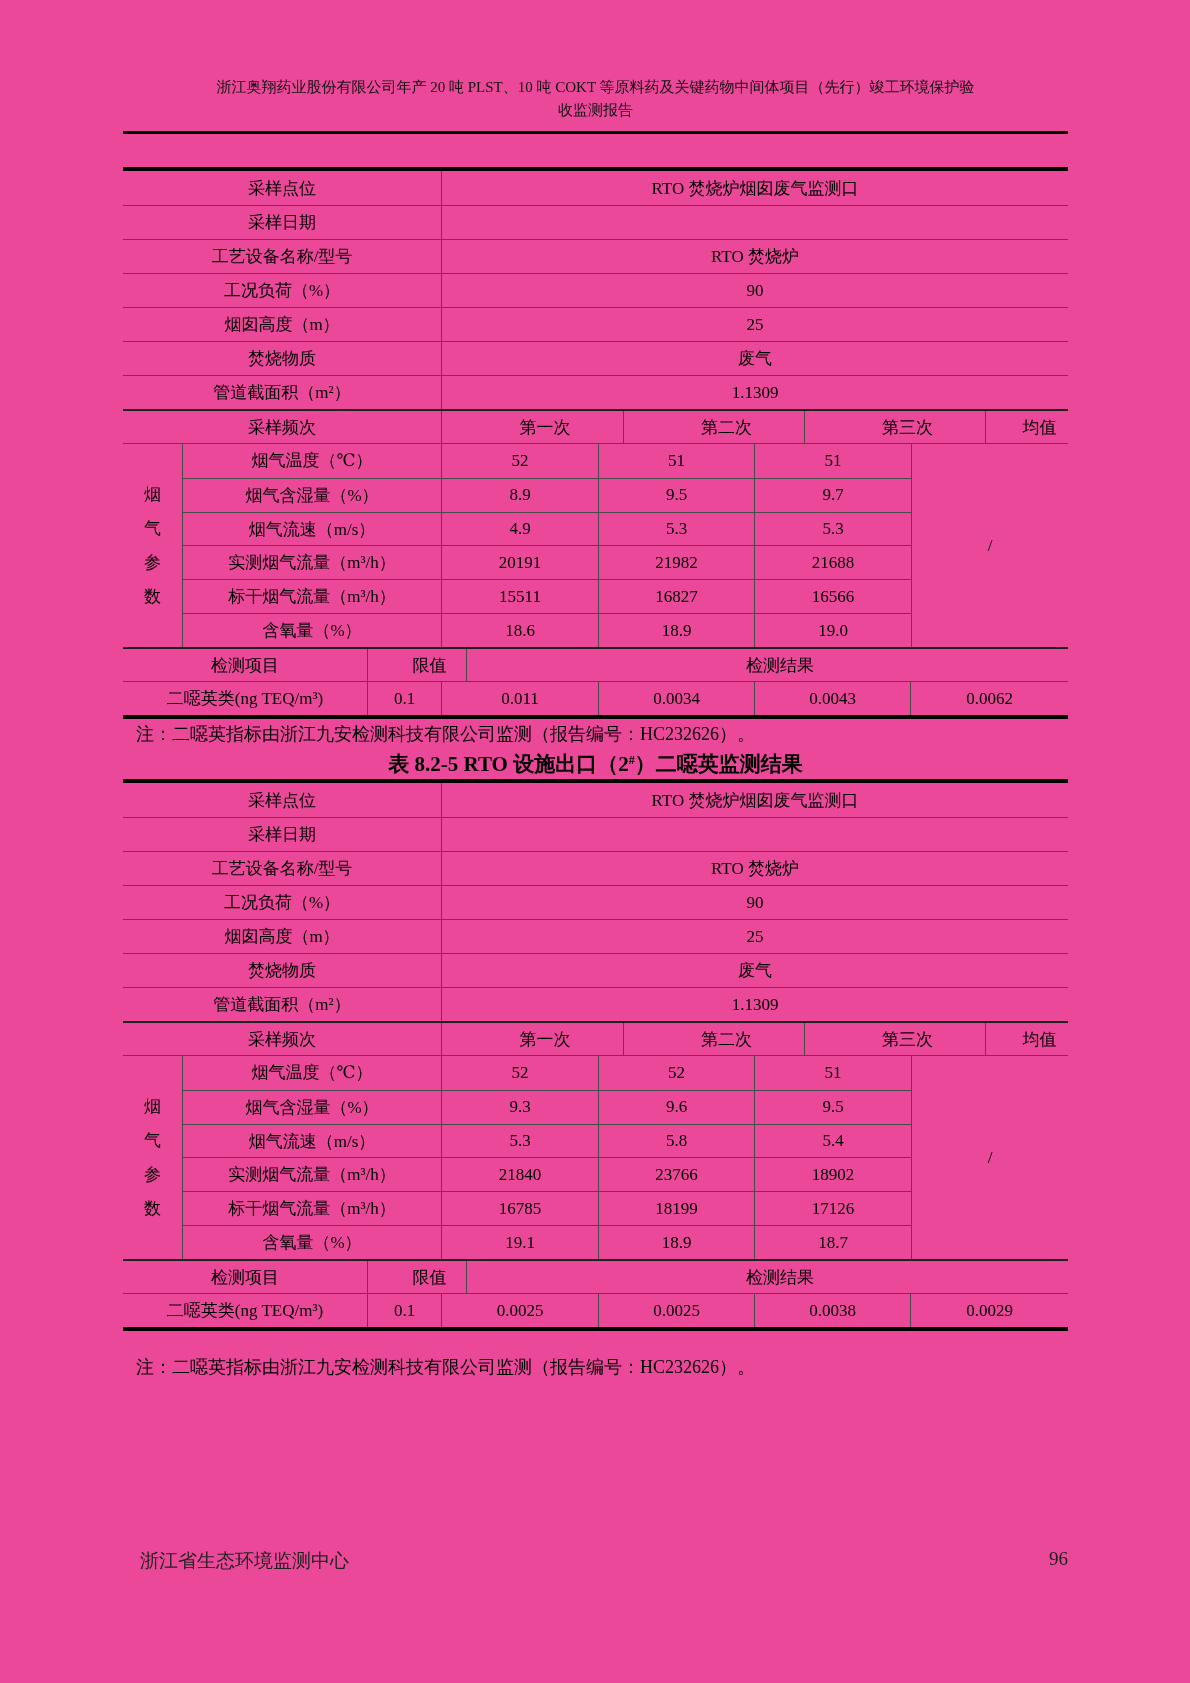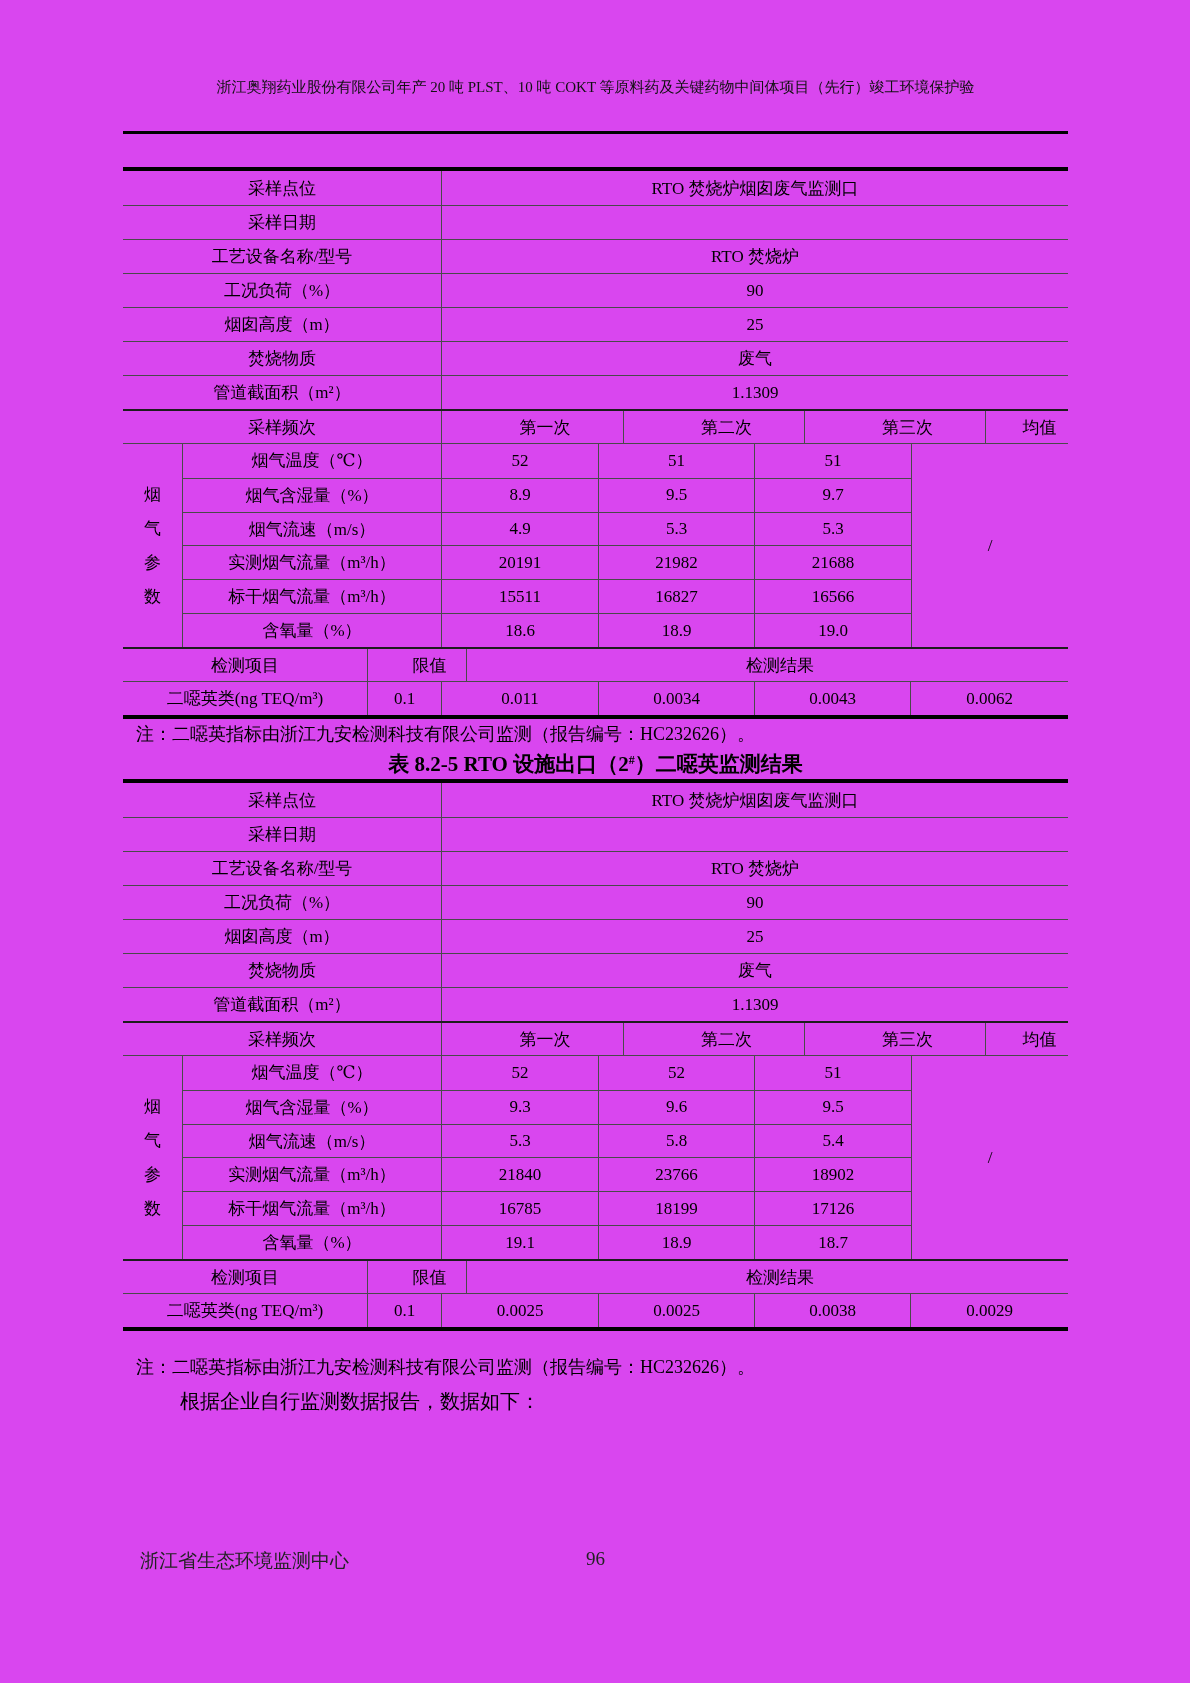--- a/index.html
+++ b/index.html
@@ -1,17 +1,17 @@
 <!DOCTYPE html>
 <html><head>
 <meta charset="utf-8">
 <style>
   html,body{margin:0;padding:0;background:#888;}
   .page{
-    position:relative;width:1190px;height:1683px;background:#d946ef;
+    position:relative;width:1190px;height:1683px;background:#ec4899;
     font-family:"Liberation Serif","DejaVu Serif",serif;color:#000;
     margin:0 auto;overflow:hidden;
   }
   .abs{position:absolute;left:123px;width:945px;}
   .hdr{top:76px;text-align:center;font-size:15px;line-height:23px;color:#111;}
   .rule{top:131px;border-top:3px solid #000;height:0;}
   .t-title{text-align:center;font-weight:bold;font-size:21px;line-height:26px;}
   #title1{top:137px;}
   #title2{top:751px;}
   .sup{font-size:12px;position:relative;top:-7px;}
@@ -36,29 +36,30 @@
   .prow{display:flex;height:34px;box-sizing:border-box;border-top:1.5px solid #4a4a4a;}
   .prows .prow:first-child{border-top:none;}
   .w-plbl{width:259px;}
   .pavg{flex:1;border-left:1.5px solid #4a4a4a;display:flex;align-items:center;justify-content:center;font-size:17px;}
   .note{font-size:18px;padding-left:13px;}
   #note1{top:722px;}
   #note2{top:1355px;}
   .para{top:1388px;font-size:20px;padding-left:57px;box-sizing:border-box;}
   .foot{top:1548px;font-size:19px;color:#222;}
   .foot-left{left:140px;width:400px;text-align:left;}
-  .foot-page{text-align:center;}
+  .foot-page{text-align:right;}
 </style>
 </head>
 <body>
 
 <div class="page">
 
   <div class="abs hdr">
     <div>浙江奥翔药业股份有限公司年产 20 吨 PLST、10 吨 COKT 等原料药及关键药物中间体项目（先行）竣工环境保护验</div>
+    <div>收监测报告</div>
   </div>
   <div class="abs rule"></div>
 
 
   <div class="abs tbl" id="table1">
     <div class="row">
       <div class="cell w-lbl vline">采样点位</div>
       <div class="cell w-fill">RTO 焚烧炉烟囱废气监测口</div>
     </div>
     <div class="row">
@@ -259,18 +260,17 @@
       <div class="cell w-limit vline">0.1</div>
       <div class="cell w-c1 vline">0.0025</div>
       <div class="cell w-c2 vline">0.0025</div>
       <div class="cell w-c3 vline">0.0038</div>
       <div class="cell w-fill">0.0029</div>
     </div>
   </div>
 
   <div class="abs note" id="note2">注：二噁英指标由浙江九安检测科技有限公司监测（报告编号：HC232626）。</div>
 
-  <div class="abs para">根据企业自行监测数据报告，数据如下：</div>
 
   <div class="foot foot-left" style="position:absolute;">浙江省生态环境监测中心</div>
   <div class="abs foot foot-page">96</div>
 
 </div>
 
 </body></html>

